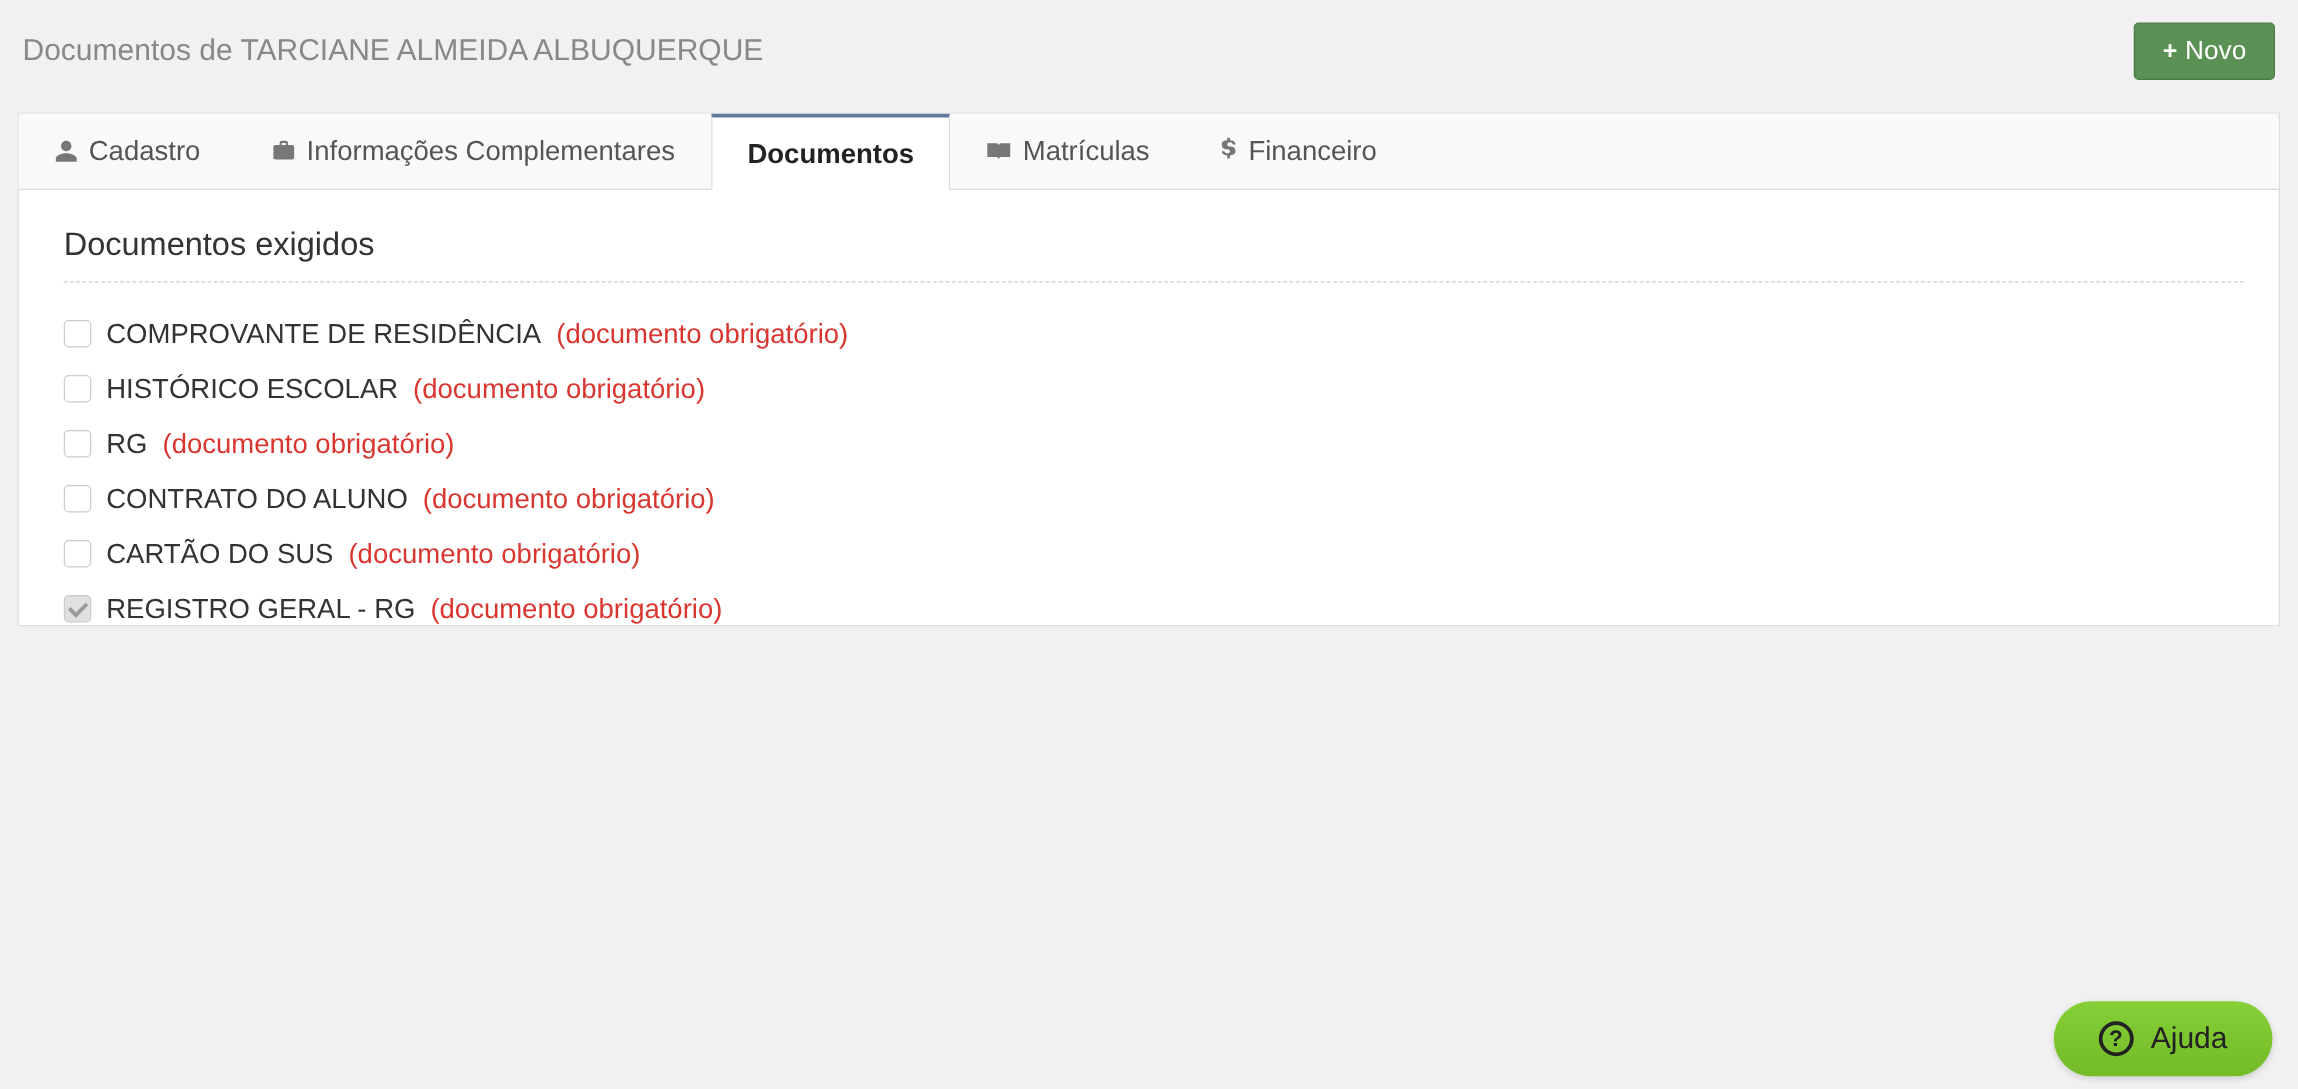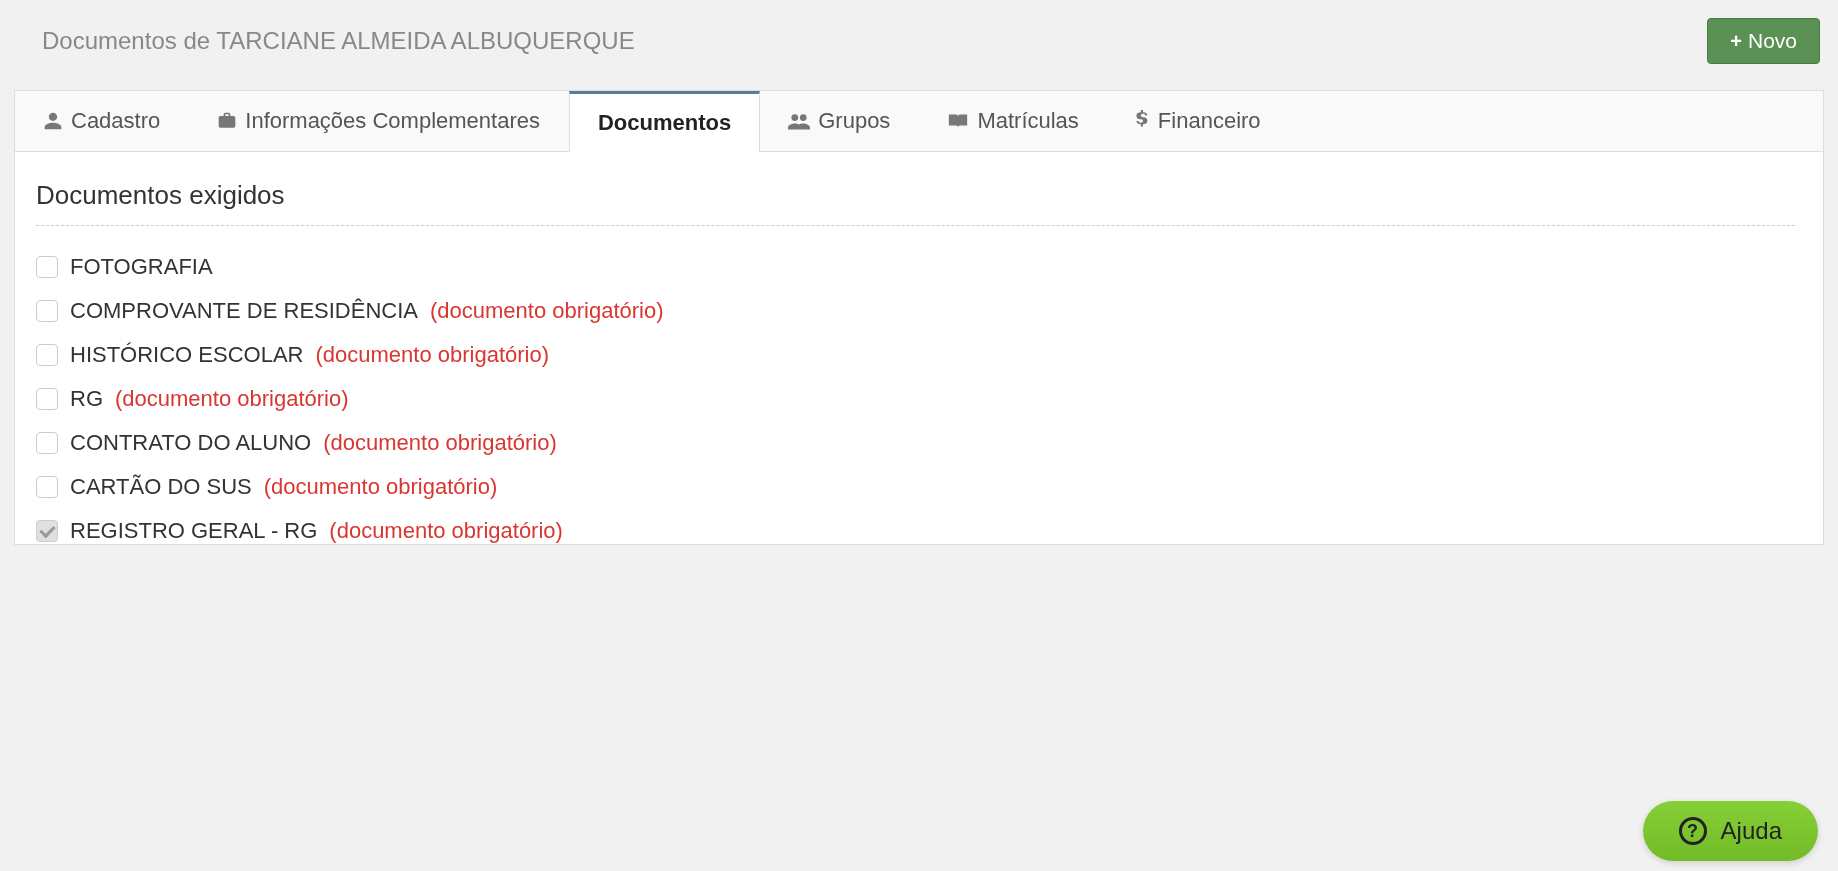--- a/index.html
+++ b/index.html
@@ -11,21 +11,20 @@
     .page-header {
       display: flex;
       justify-content: space-between;
       align-items: center;
       padding: 18px 18px 10px 18px;
     }
     .page-title {
       font-size: 24px;
       color: #888;
       font-weight: 400;
-      margin-left: 24px;
     }
     .btn-novo {
       background: #5b9154;
       border: 1px solid #4a7a44;
       color: #fff;
       font-size: 21px;
       padding: 10px 22px;
       border-radius: 4px;
       cursor: pointer;
       display: flex;
@@ -60,21 +59,21 @@
       border-top: 3px solid #5c7a99;
       border-left: 1px solid #ddd;
       border-right: 1px solid #ddd;
       margin-bottom: -1px;
       color: #222;
       font-weight: 700;
     }
     .tab-icon { color: #777; display: inline-flex; }
 
     .section {
-      padding: 28px 28px 0 21px;
+      padding: 28px 28px 0 36px;
     }
     .section-heading {
       font-size: 26px;
       color: #333;
       font-weight: 400;
       padding-bottom: 14px;
       border-bottom: 1px dashed #ccc;
       margin-bottom: 28px;
     }
 
@@ -195,30 +194,20 @@
             <path d="M10 2h4a2 2 0 012 2v2h4a2 2 0 012 2v10a2 2 0 01-2 2H4a2 2 0 01-2-2V8a2 2 0 012-2h4V4a2 2 0 012-2zm0 4h4V4h-4v2z"></path>
           </svg>
       </span>
       <span>Informações Complementares</span>
     </div>
 
     <div class="tab active">
       <span>Documentos</span>
     </div>
 
-    <div class="tab">
-      <span class="tab-icon">
-        <svg width="22" height="20" viewBox="0 0 26 20" fill="currentColor">
-            <circle cx="8" cy="6" r="4"></circle>
-            <circle cx="18" cy="6" r="4"></circle>
-            <path d="M0 18c0-3 4-5 8-5s8 2 8 5v2H0v-2zm10 0c0-3 4-5 8-5s8 2 8 5v2H10v-2z"></path>
-          </svg>
-      </span>
-      <span>Grupos</span>
-    </div>
 
     <div class="tab">
       <span class="tab-icon">
         <svg width="22" height="18" viewBox="0 0 24 18" fill="currentColor">
             <path d="M2 2h8c1 0 2 1 2 2v12c0-1-1-2-2-2H2V2zm20 0h-8c-1 0-2 1-2 2v12c0-1 1-2 2-2h8V2z"></path>
           </svg>
       </span>
       <span>Matrículas</span>
     </div>
 
@@ -231,24 +220,20 @@
       <span>Financeiro</span>
     </div>
 
 
   </div>
 
   <div class="section">
     <h3 class="section-heading">Documentos exigidos</h3>
 
     <div class="doc-list" id="doc-list">
-        <div class="doc-item">
-          <span class="check"></span>
-          <span class="doc-label">FOTOGRAFIA </span>
-        </div>
         <div class="doc-item">
           <span class="check"></span>
           <span class="doc-label">COMPROVANTE DE RESIDÊNCIA </span>
           <span class="doc-required">(documento obrigatório)</span>
         </div>
         <div class="doc-item">
           <span class="check"></span>
           <span class="doc-label">HISTÓRICO ESCOLAR </span>
           <span class="doc-required">(documento obrigatório)</span>
         </div>

